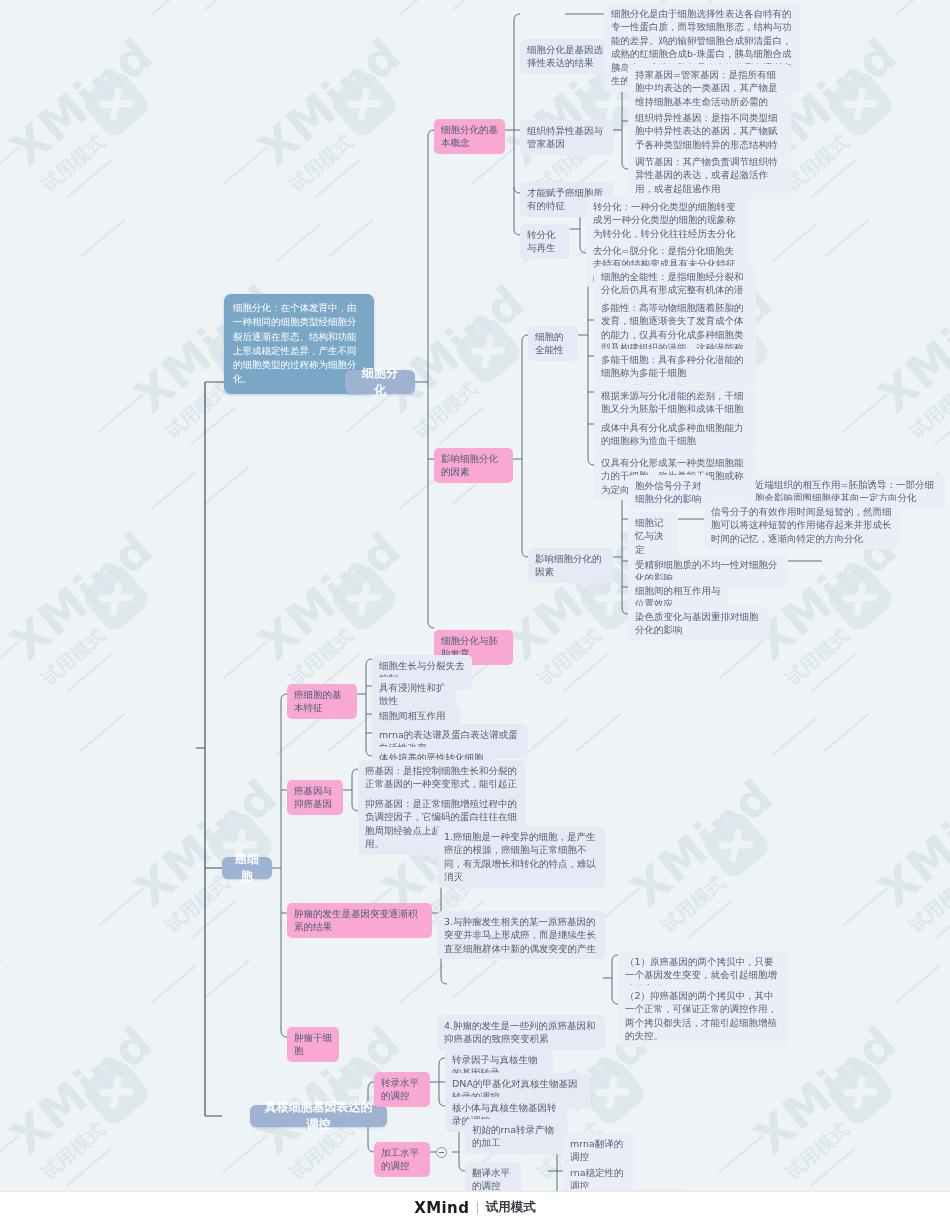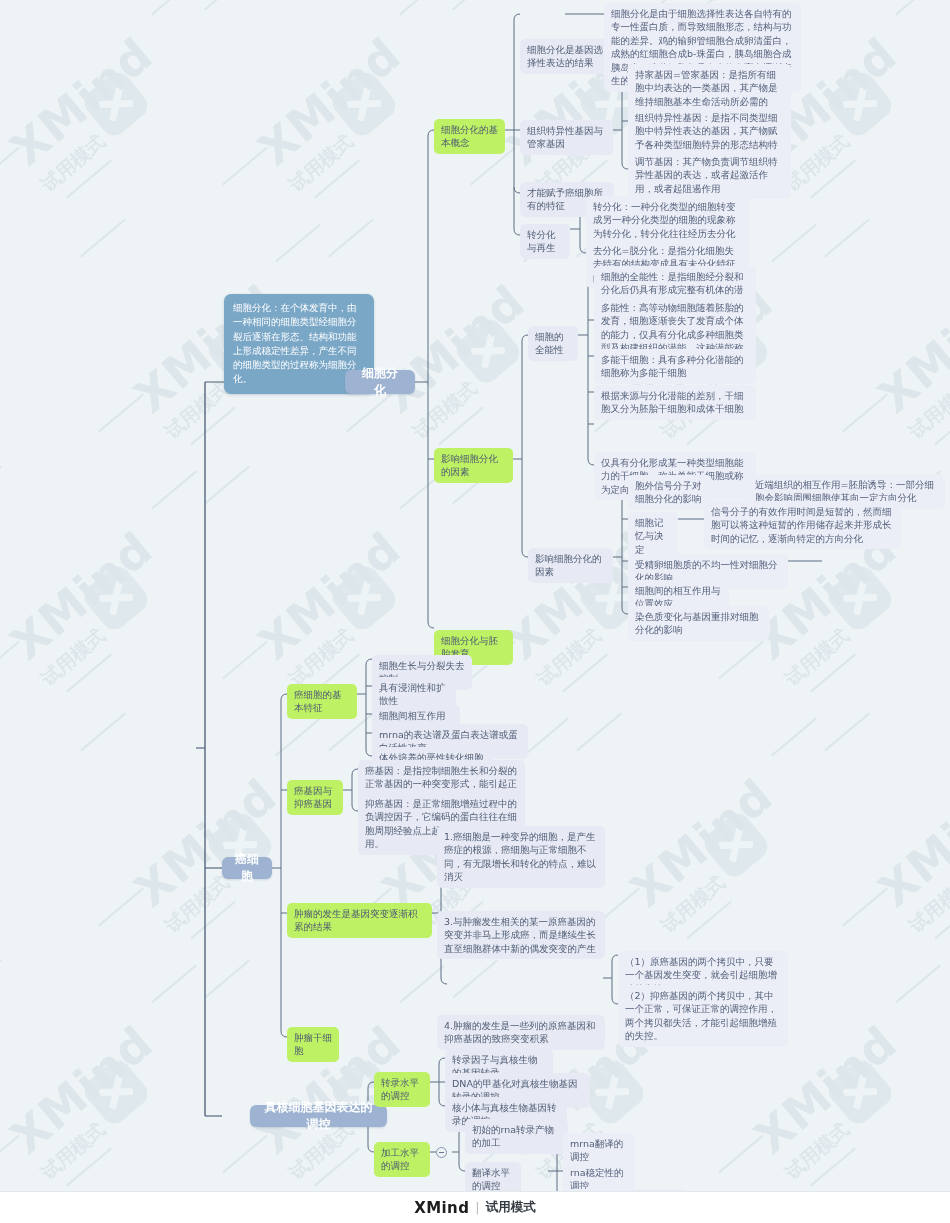--- a/index.html
+++ b/index.html
@@ -54,21 +54,21 @@
   
   .n-l1 {
     background: #9db3d1; color: #ffffff;
     font-size: 12px; font-weight: bold; text-align: center;
     border-radius: 6px; padding: 6px 12px;
     display: flex; align-items: center; justify-content: center;
     box-shadow: 0 1px 2px rgba(60,80,110,.18);
   }
   
   .n-l2 {
-    background: #bef264; color: #4d5a72;
+    background: #f9a8d4; color: #4d5a72;
     font-size: 9.5px; padding: 4px 7px;
   }
   
   .n-l3 {
     background: #e7eaf4; color: #4f5c74;
     font-size: 9.5px; padding: 4px 7px;
   }
   .n-l4 {
     background: #eceef7; color: #53607a;
     font-size: 9.5px; padding: 4px 7px;
@@ -417,20 +417,21 @@
 
   <div class="node n-l3" style="left:520px; top:224px; width:50px;">转分化与再生</div>
   <div class="node n-l4" style="left:586px; top:196px; width:163px;">转分化：一种分化类型的细胞转变成另一种分化类型的细胞的现象称为转分化，转分化往往经历去分化和再分化的过程</div>
   <div class="node n-l4" style="left:586px; top:240px; width:163px;">去分化=脱分化：是指分化细胞失去特有的结构变成具有未分化特征的细胞的过程</div>
 
   <div class="node n-l3" style="left:528px; top:326px; width:50px;">细胞的全能性</div>
   <div class="node n-l4" style="left:594px; top:266px; width:162px;">细胞的全能性：是指细胞经分裂和分化后仍具有形成完整有机体的潜能或特性</div>
   <div class="node n-l4" style="left:594px; top:297px; width:162px;">多能性：高等动物细胞随着胚胎的发育，细胞逐渐丧失了发育成个体的能力，仅具有分化成多种细胞类型及构建组织的潜能，这种潜能称为多能性。</div>
   <div class="node n-l4" style="left:594px; top:349px; width:162px;">多能干细胞：具有多种分化潜能的细胞称为多能干细胞</div>
   <div class="node n-l4" style="left:594px; top:385px; width:162px;">根据来源与分化潜能的差别，干细胞又分为胚胎干细胞和成体干细胞</div>
+  <div class="node n-l4" style="left:594px; top:417px; width:162px;">成体中具有分化成多种血细胞能力的细胞称为造血干细胞</div>
   <div class="node n-l4" style="left:594px; top:452px; width:162px;">仅具有分化形成某一种类型细胞能力的干细胞，称为单能干细胞或称为定向干细胞</div>
 
   <div class="node n-l3" style="left:528px; top:548px; width:85px;">影响细胞分化的因素</div>
 
   <div class="node n-l4" style="left:628px; top:475px; width:84px;">胞外信号分子对细胞分化的影响</div>
   <div class="node n-l4" style="left:748px; top:474px; width:197px;">近端组织的相互作用=胚胎诱导：一部分细胞会影响周围细胞使其向一定方向分化</div>
 
   <div class="node n-l4" style="left:628px; top:512px; width:50px;">细胞记忆与决定</div>
   <div class="node n-l4" style="left:704px; top:501px; width:197px;">信号分子的有效作用时间是短暂的，然而细胞可以将这种短暂的作用储存起来并形成长时间的记忆，逐渐向特定的方向分化</div>
 

